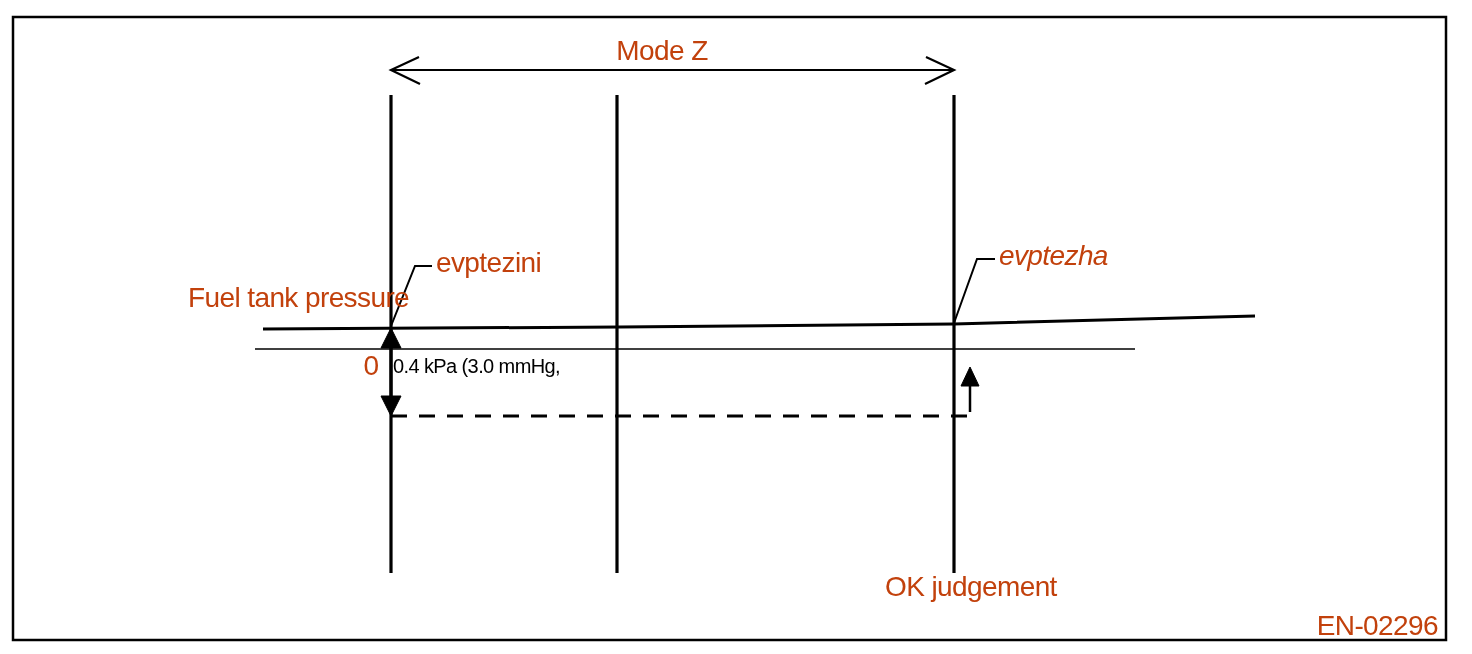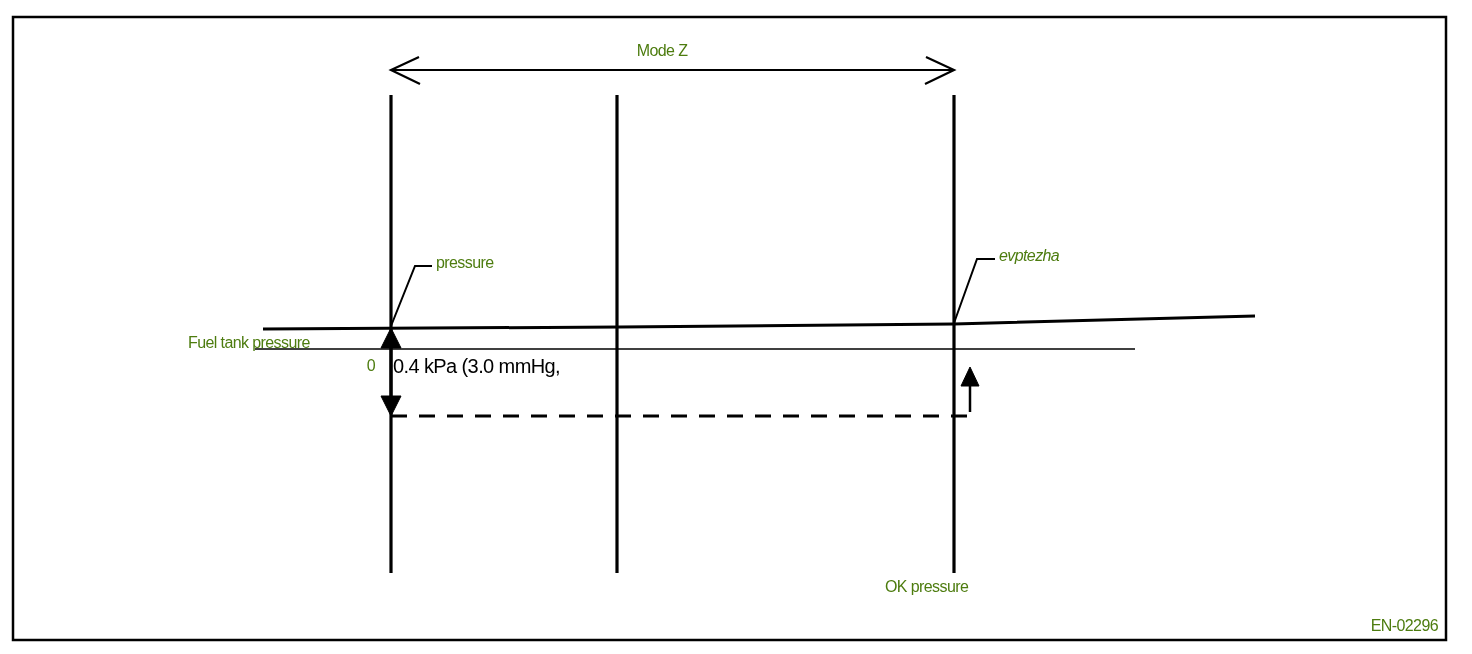--- a/index.html
+++ b/index.html
@@ -18,41 +18,41 @@
     font-family: "Liberation Sans", "DejaVu Sans", sans-serif;
     color: #000000;
   }
   .stage svg {
     position: absolute;
     left: 0;
     top: 0;
   }
   .lbl {
     position: absolute;
-    font-size: 16px;
+    font-size: 28px;
     line-height: 24px;
     letter-spacing: -0.6px;
-    color: #4d7c0f;
+    color: #c2410c;
     white-space: nowrap;
   }
   .lbl.center { text-align: center; }
   .lbl.right  { text-align: right; }
   .threshold-block {
     position: absolute;
     left: 350px;
     top: 353px;
     width: 253px;
     text-align: center;
     font-size: 20px;
     line-height: 27px;
     letter-spacing: -0.6px;
     white-space: nowrap;
   }
   #mode-z        { left: 592px;  top: 39px;  width: 140px; }
-  #fuel-tank     { left: 188px;  top: 286px; margin-top: 45px; }
+  #fuel-tank     { left: 188px;  top: 286px; }
   #evptezini     { left: 436px;  top: 251px; }
   #evptezha      { left: 999px;  top: 244px; font-style: italic; }
   #zero          { left: 360px;  top: 354px; width: 22px; }
   #ok-judgement  { left: 885px;  top: 575px; }
   #figure-code   { left: 1288px; top: 614px; width: 150px; }
 </style>
 </head>
 <body>
 
 <div class="stage">
@@ -89,26 +89,26 @@
     </g>
 
     <polyline points="391,326 415,266 432,266" fill="none" stroke="#000000" stroke-width="2"></polyline>
     <polyline points="954,323 977,259 995,259" fill="none" stroke="#000000" stroke-width="2"></polyline>
   </svg>
 
   <div id="mode-z" class="lbl center">Mode Z</div>
 
   <div id="fuel-tank" class="lbl">Fuel tank pressure</div>
 
-  <div id="evptezini" class="lbl">pressure</div>
+  <div id="evptezini" class="lbl">evptezini</div>
 
   <div id="evptezha" class="lbl">evptezha</div>
 
   <div id="zero" class="lbl center">0</div>
 
   <div class="threshold-block">
     <div>0.4 kPa (3.0 mmHg,</div>
   </div>
 
-  <div id="ok-judgement" class="lbl">OK pressure</div>
+  <div id="ok-judgement" class="lbl">OK judgement</div>
 
   <div id="figure-code" class="lbl right">EN-02296</div>
 </div>
 
 </body></html>

